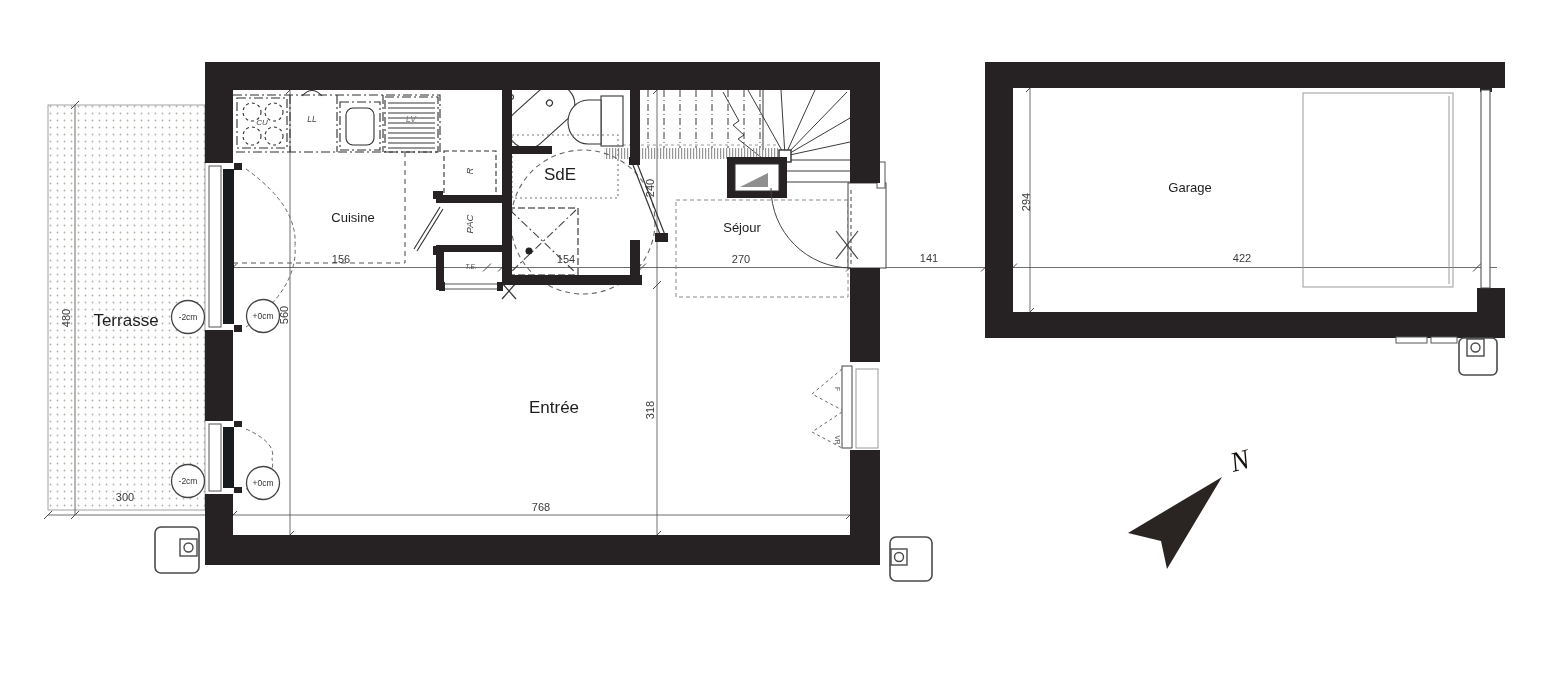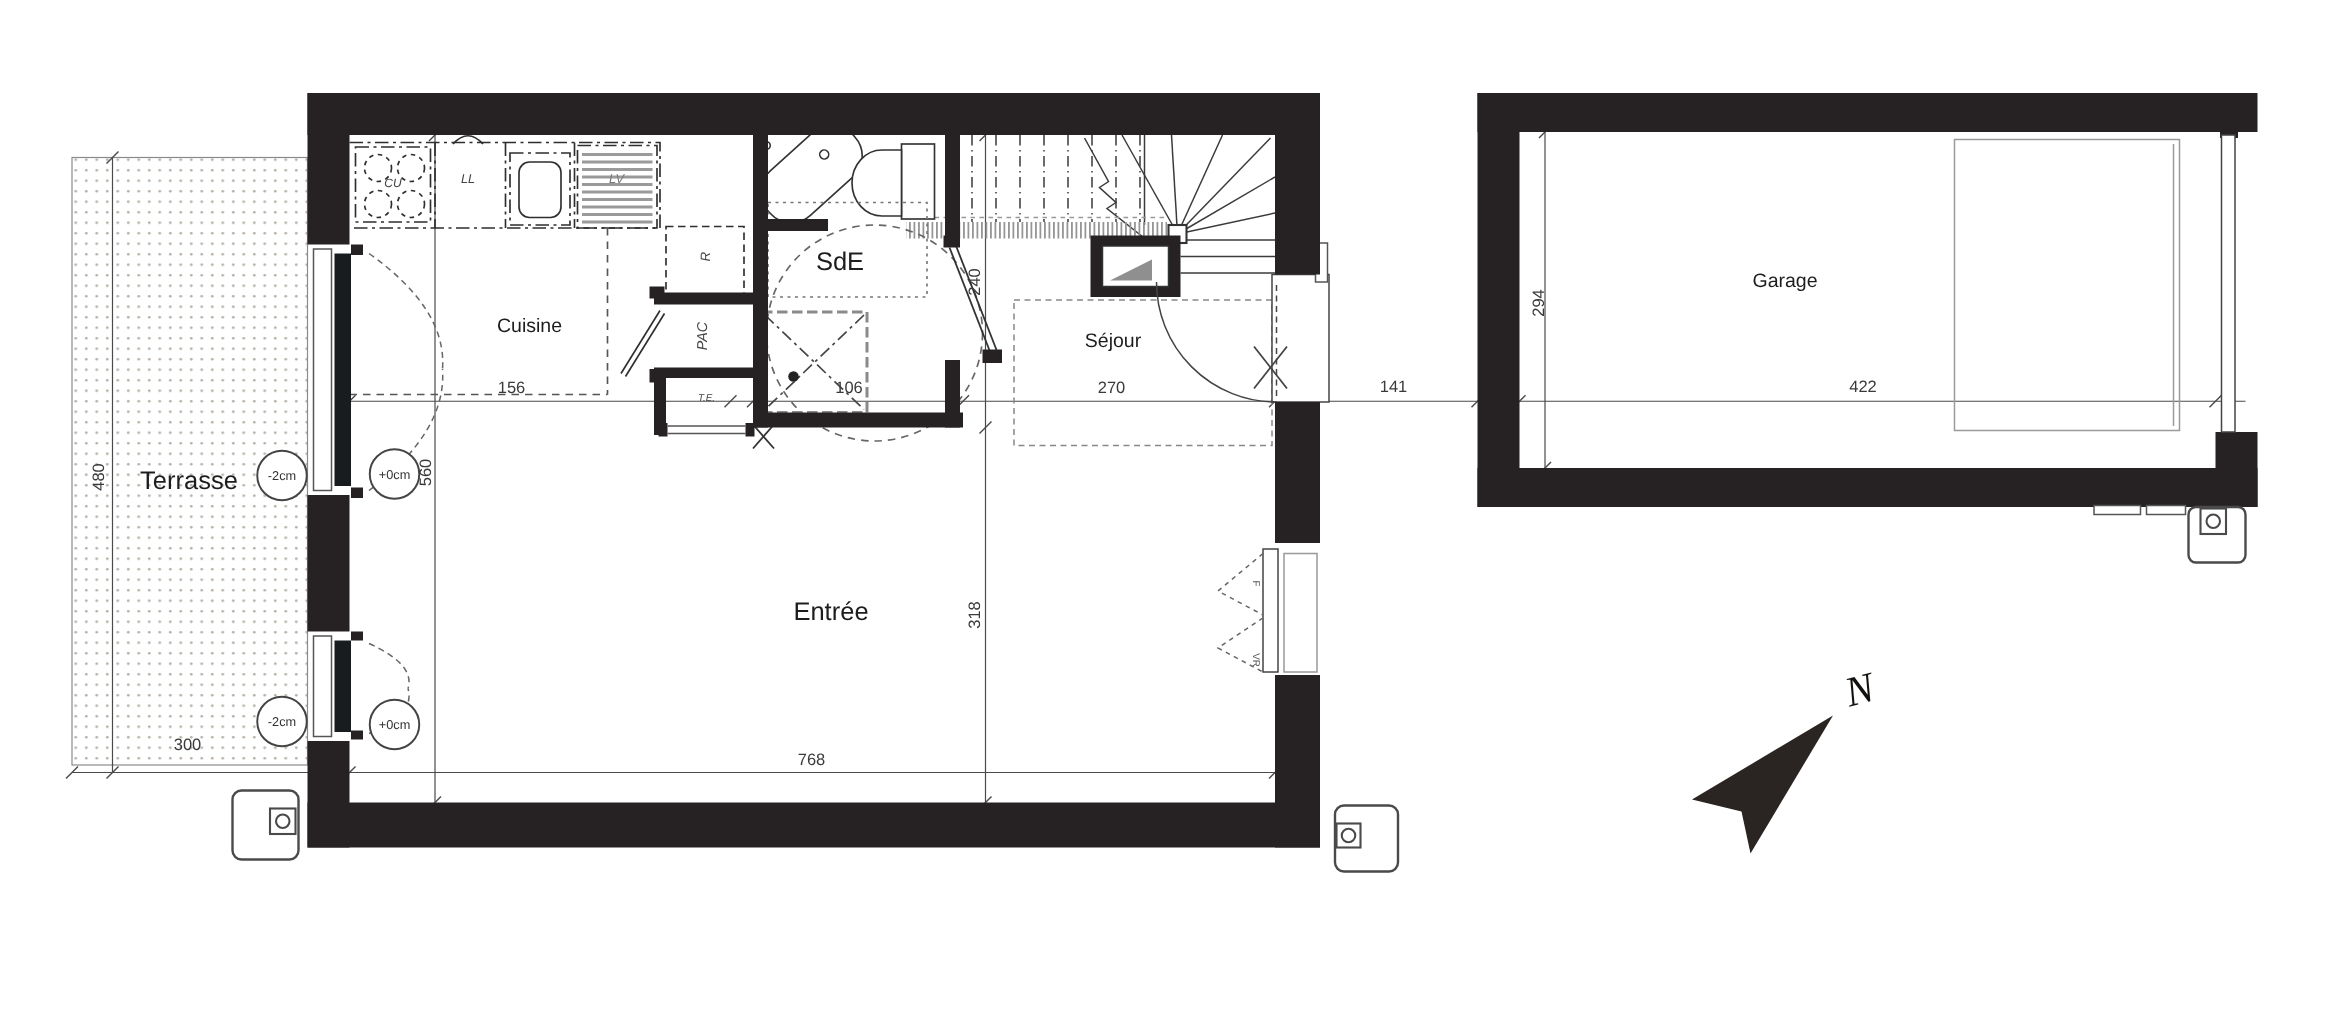--- a/index.html
+++ b/index.html
@@ -250,21 +250,21 @@
 </svg>
 
   <div class="lbl room big" style="left:126px;top:321px">Terrasse</div>
   <div class="lbl room" style="left:353px;top:217px">Cuisine</div>
   <div class="lbl room big" style="left:560px;top:175px">SdE</div>
   <div class="lbl room" style="left:742px;top:227px">Séjour</div>
   <div class="lbl room big" style="left:554px;top:408px">Entrée</div>
   <div class="lbl room" style="left:1190px;top:187px">Garage</div>
 
   <div class="lbl dim" style="left:341px;top:259px">156</div>
-  <div class="lbl dim" style="left:566px;top:259px">106</div>
+  <div class="lbl dim" style="left:566px;top:259px">154</div>
   <div class="lbl dim" style="left:741px;top:259px">270</div>
   <div class="lbl dim" style="left:929px;top:258px">141</div>
   <div class="lbl dim" style="left:1242px;top:258px">422</div>
   <div class="lbl dim" style="left:541px;top:507px">768</div>
   <div class="lbl dim" style="left:125px;top:497px">300</div>
   <div class="lbl dim rot" style="left:284px;top:315px">560</div>
   <div class="lbl dim rot" style="left:66px;top:318px">480</div>
   <div class="lbl dim rot" style="left:650px;top:188px">240</div>
   <div class="lbl dim rot" style="left:650px;top:410px">318</div>
   <div class="lbl dim rot" style="left:1026px;top:202px">294</div>

